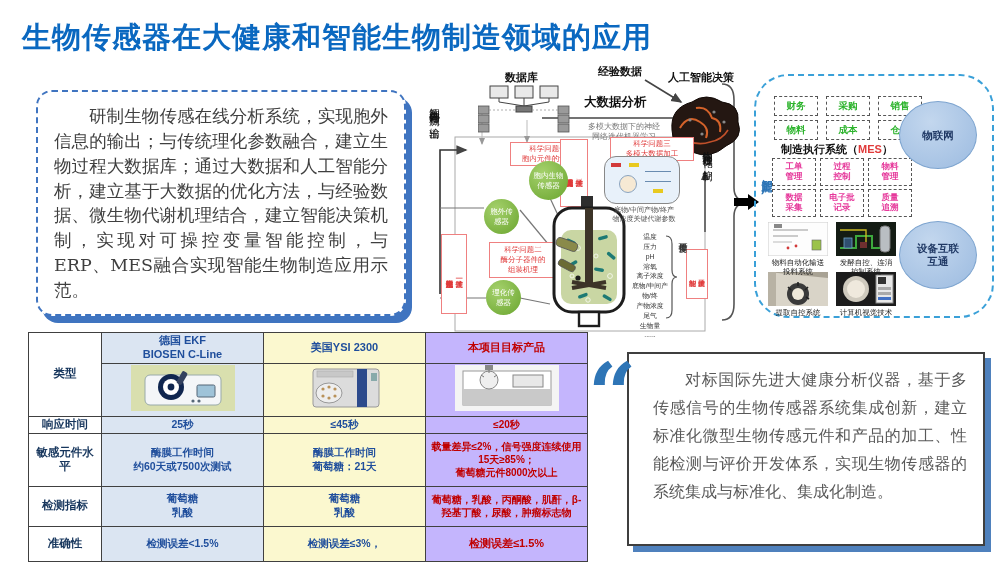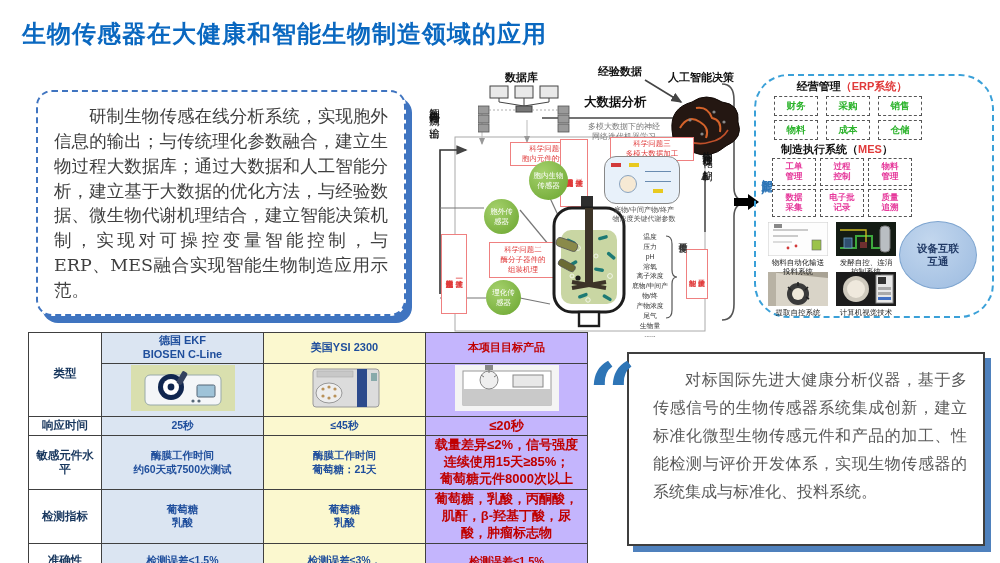--- a/index.html
+++ b/index.html
@@ -2,21 +2,21 @@
 <html><head>
 <meta charset="utf-8">
 <style>
   html,body{margin:0;padding:0;background:#fff;}
   .slide{position:relative;width:1000px;height:563px;background:#fff;overflow:hidden;
          font-family:"Liberation Sans",sans-serif;}
   .abs{position:absolute;}
   .pre{white-space:pre-line;}
   .vtext{writing-mode:vertical-rl;text-orientation:upright;}
 
-  .page-title{left:22px;top:18px;font-size:24px;font-weight:bold;color:#0a68c0;letter-spacing:1px;}
+  .page-title{left:22px;top:18px;font-size:29px;font-weight:bold;color:#0a68c0;letter-spacing:1px;}
 
   .intro-box{left:36px;top:90px;width:370px;height:226px;background:#fff;
              border:2px dashed #3f74c0;border-radius:16px;box-shadow:6px 7px 0 0 #3f74c0;
              padding:12px 16px;box-sizing:border-box;}
   .intro-text{font-family:"DejaVu Serif","Liberation Serif",serif;font-size:17.5px;color:#3f3f3f;
               text-align:justify;text-indent:2em;line-height:1.42;font-weight:500;}
 
   
   .dlabel{font-size:11px;font-weight:bold;color:#111;font-family:Liberation Serif, serif;}
   .dnote{font-size:8px;color:#777;text-align:center;line-height:1.25;}
@@ -44,21 +44,21 @@
   
   table.cmp{position:absolute;left:28px;top:332px;border-collapse:collapse;table-layout:fixed;}
   table.cmp td{border:1.4px solid #404040;text-align:center;vertical-align:middle;padding:1px 3px;}
   .rowhead{background:#fff;color:#17365d;font-weight:bold;font-size:11.5px;width:66px;line-height:1.2;}
   .c-ekf{background:#dbe5f2;}
   .c-ysi{background:#fbf8cf;}
   .c-new{background:#c4b5fd;}
   .hname{font-size:11px;font-weight:bold;color:#1f4e9c;line-height:1.25;}
   .hnew{color:#c00000;}
   .cellb{font-size:10.5px;font-weight:bold;color:#1f4e9c;line-height:1.3;}
-  .cellr{font-size:13px;font-weight:bold;color:#c00000;line-height:1.3;}
+  .cellr{font-size:10px;font-weight:bold;color:#c00000;line-height:1.3;}
 
   
   .quote-box{left:627px;top:352px;width:358px;height:194px;background:#fff;border:2px solid #3f3f3f;
              box-shadow:6px 6px 0 0 #4f81bd;box-sizing:border-box;padding:12px 16px 0 24px;}
   .quote-text{font-family:"DejaVu Serif","Liberation Serif",serif;font-size:16px;color:#595959;
               text-align:justify;text-indent:2em;line-height:1.75;}
   .quote-mark{left:588px;top:352px;font-family:"DejaVu Serif","Liberation Serif",serif;
               font-size:84px;font-weight:bold;color:#2e75b6;line-height:1;height:56px;overflow:hidden;}
 </style>
 </head>
@@ -223,23 +223,20 @@
 产物浓度
 尾气
 生物量
 ......</div>
   <div class="abs vtext" style="left:676px;top:236px;height:60px;font-size:9px;color:#333;">可操作变量</div>
 
   <div class="abs smart-factory vtext" style="left:759px;top:170px;height:60px;">智能工厂</div>
 
   <div class="abs erp-panel"></div>
 
-  <div class="abs ptitle" style="left:772px;top:79px;width:160px;">
-    <span>经营管理</span><span class="red">（ERP系统）</span>
-  </div>
   <div class="abs dashbox erp-item" style="left:774px;top:96px;width:42px;height:18px;">财务</div>
   <div class="abs dashbox erp-item" style="left:826px;top:96px;width:42px;height:18px;">采购</div>
   <div class="abs dashbox erp-item" style="left:878px;top:96px;width:42px;height:18px;">销售</div>
   <div class="abs dashbox erp-item" style="left:774px;top:120px;width:42px;height:18px;">物料</div>
   <div class="abs dashbox erp-item" style="left:826px;top:120px;width:42px;height:18px;">成本</div>
   <div class="abs dashbox erp-item" style="left:878px;top:120px;width:42px;height:18px;">仓储</div>
 
   <div class="abs ptitle" style="left:762px;top:142px;width:150px;">
     <span>制造执行系统（</span><span class="red">MES</span><span>）</span>
   </div>
@@ -297,20 +294,21 @@
     <rect x="42" y="20" width="13" height="3" fill="#aaa"></rect>
     <rect x="42" y="25" width="13" height="3" fill="#4472c4"></rect>
   </svg>
   <div class="abs thumb-cap pre" style="left:762px;top:258px;width:72px;">物料自动化输送
 投料系统</div>
   <div class="abs thumb-cap pre" style="left:830px;top:258px;width:72px;">发酵自控、连消
 控制系统</div>
   <div class="abs thumb-cap" style="left:762px;top:308px;width:72px;">提取自控系统</div>
   <div class="abs thumb-cap" style="left:830px;top:308px;width:72px;">计算机视觉技术</div>
 
+  <div class="abs bcircle" style="left:899px;top:101px;width:76px;height:66px;">物联网</div>
   <div class="abs bcircle pre" style="left:899px;top:221px;width:76px;height:66px;">设备互联
 互通</div>
 
   <table class="cmp">
     <colgroup>
         <col style="width:66px">
         <col style="width:162px">
         <col style="width:162px">
         <col style="width:162px">
       </colgroup>
@@ -397,17 +395,17 @@
     <tr style="height:35px">
       <td class="rowhead">准确性</td>
       <td class="c-ekf cellb">检测误差&lt;1.5%</td>
       <td class="c-ysi cellb">检测误差≤3%，</td>
       <td class="c-new cellr" style="font-size:11px;">检测误差≤1.5%</td>
     </tr>
   </tbody>
     </table>
 
   <div class="abs quote-box">
-    <div class="quote-text">对标国际先进大健康分析仪器，基于多传感信号的生物传感器系统集成创新，建立标准化微型生物传感元件和产品的加工、性能检测与评价开发体系，实现生物传感器的系统集成与标准化、投料系统。</div>
+    <div class="quote-text">对标国际先进大健康分析仪器，基于多传感信号的生物传感器系统集成创新，建立标准化微型生物传感元件和产品的加工、性能检测与评价开发体系，实现生物传感器的系统集成与标准化、集成化制造。</div>
   </div>
   <div class="abs quote-mark">“</div>
 
 </div>
 
 </body></html>

